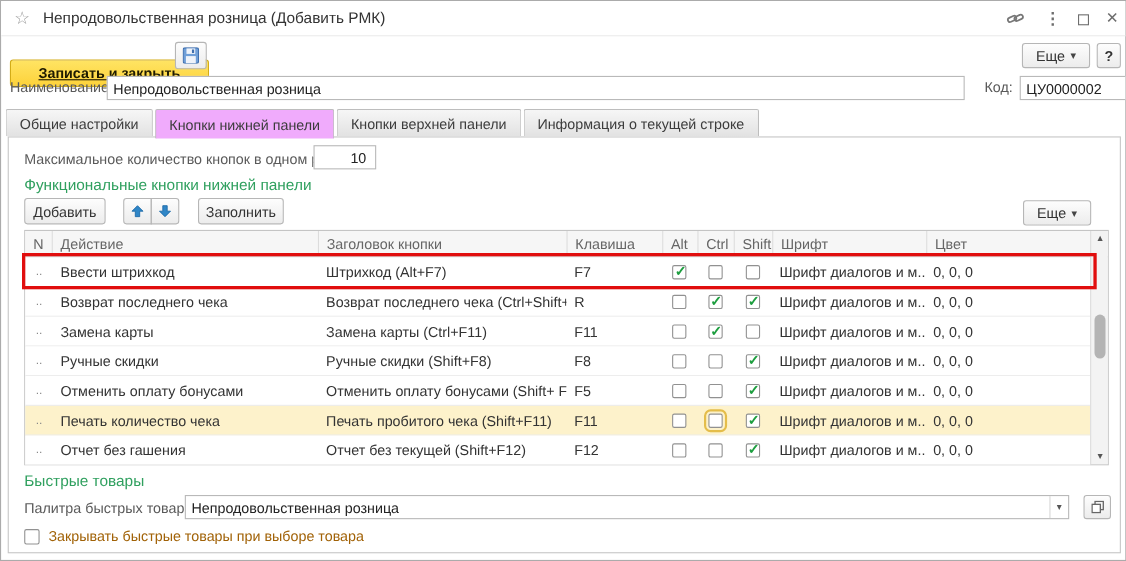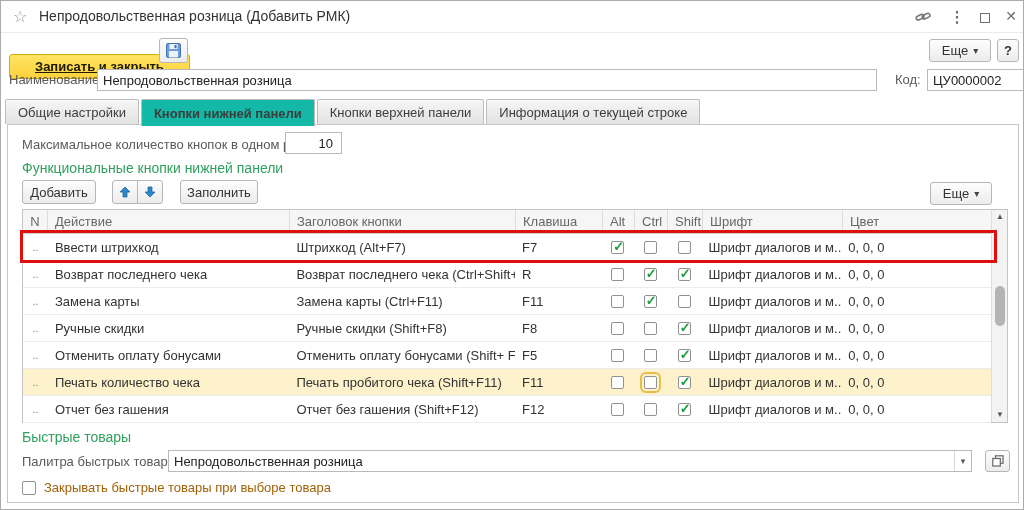--- a/index.html
+++ b/index.html
@@ -36,21 +36,21 @@
   .inp { position:absolute; border:1px solid #b9b9b9; background:#fff; height:22px; font-family:"Liberation Sans",sans-serif;
          font-size:13px; color:#222; padding:0 5px; outline:none; }
   .inp-name { left:96px; top:2px; width:780px; }
   .lbl-code { position:absolute; left:894px; top:5px; }
   .inp-code { left:926px; top:2px; width:106px; }
   
   .tabs { position:absolute; left:4px; top:98px; height:26px; display:flex; z-index:3; }
   .tab { height:25px; padding:0 12px; display:flex; align-items:center; margin-right:2px; cursor:pointer;
          background:linear-gradient(#f6f6f6,#e2e2e2); border:1px solid #bdbdbd; border-bottom:none;
          border-radius:2px 2px 0 0; color:#3c3c3c; white-space:nowrap; }
-  .tab.active { background:#14b8a6; height:27px; position:relative; z-index:4; font-weight:bold; }
+  .tab.active { background:#f0abfc; height:27px; position:relative; z-index:4; font-weight:normal; }
   
   .panel { position:absolute; left:6px; top:123px; width:1012px; height:379px; background:#fff;
            border:1px solid #c6c6c6; z-index:2; }
   .max-label { position:absolute; left:14px; top:12px; color:#5a5a5a; }
   .inp-max { left:277px; top:7px; width:57px; text-align:right; padding-right:8px; }
   .section-title { position:absolute; left:14px; top:35px; font-size:14px; color:#30a05f; }
   .cmdrow { position:absolute; left:0; top:55px; width:1012px; height:28px; }
   .btn-add { position:absolute; left:14px; top:0; width:74px; height:24px; }
   .btn-up { position:absolute; left:104px; top:0; width:26px; height:24px; border-radius:3px 0 0 3px; }
   .btn-down { position:absolute; left:129px; top:0; width:26px; height:24px; border-radius:0 3px 3px 0; }
@@ -294,21 +294,21 @@
             </div>
     <div class="td c-shift cbcell">
               <span class="cb checked"></span>
             </div>
     <div class="td c-font">Шрифт диалогов и м...</div>
     <div class="td c-color">0, 0, 0</div>
   </div>
           <div class="tr">
     <div class="td c-n">..</div>
     <div class="td c-action">Отчет без гашения</div>
-    <div class="td c-caption">Отчет без гашения (Shift+F12)</div>
+    <div class="td c-caption">Отчет без текущей (Shift+F12)</div>
     <div class="td c-key">F12</div>
     <div class="td c-alt cbcell">
               <span class="cb"></span>
             </div>
     <div class="td c-ctrl cbcell">
               <span class="cb"></span>
             </div>
     <div class="td c-shift cbcell">
               <span class="cb checked"></span>
             </div>

